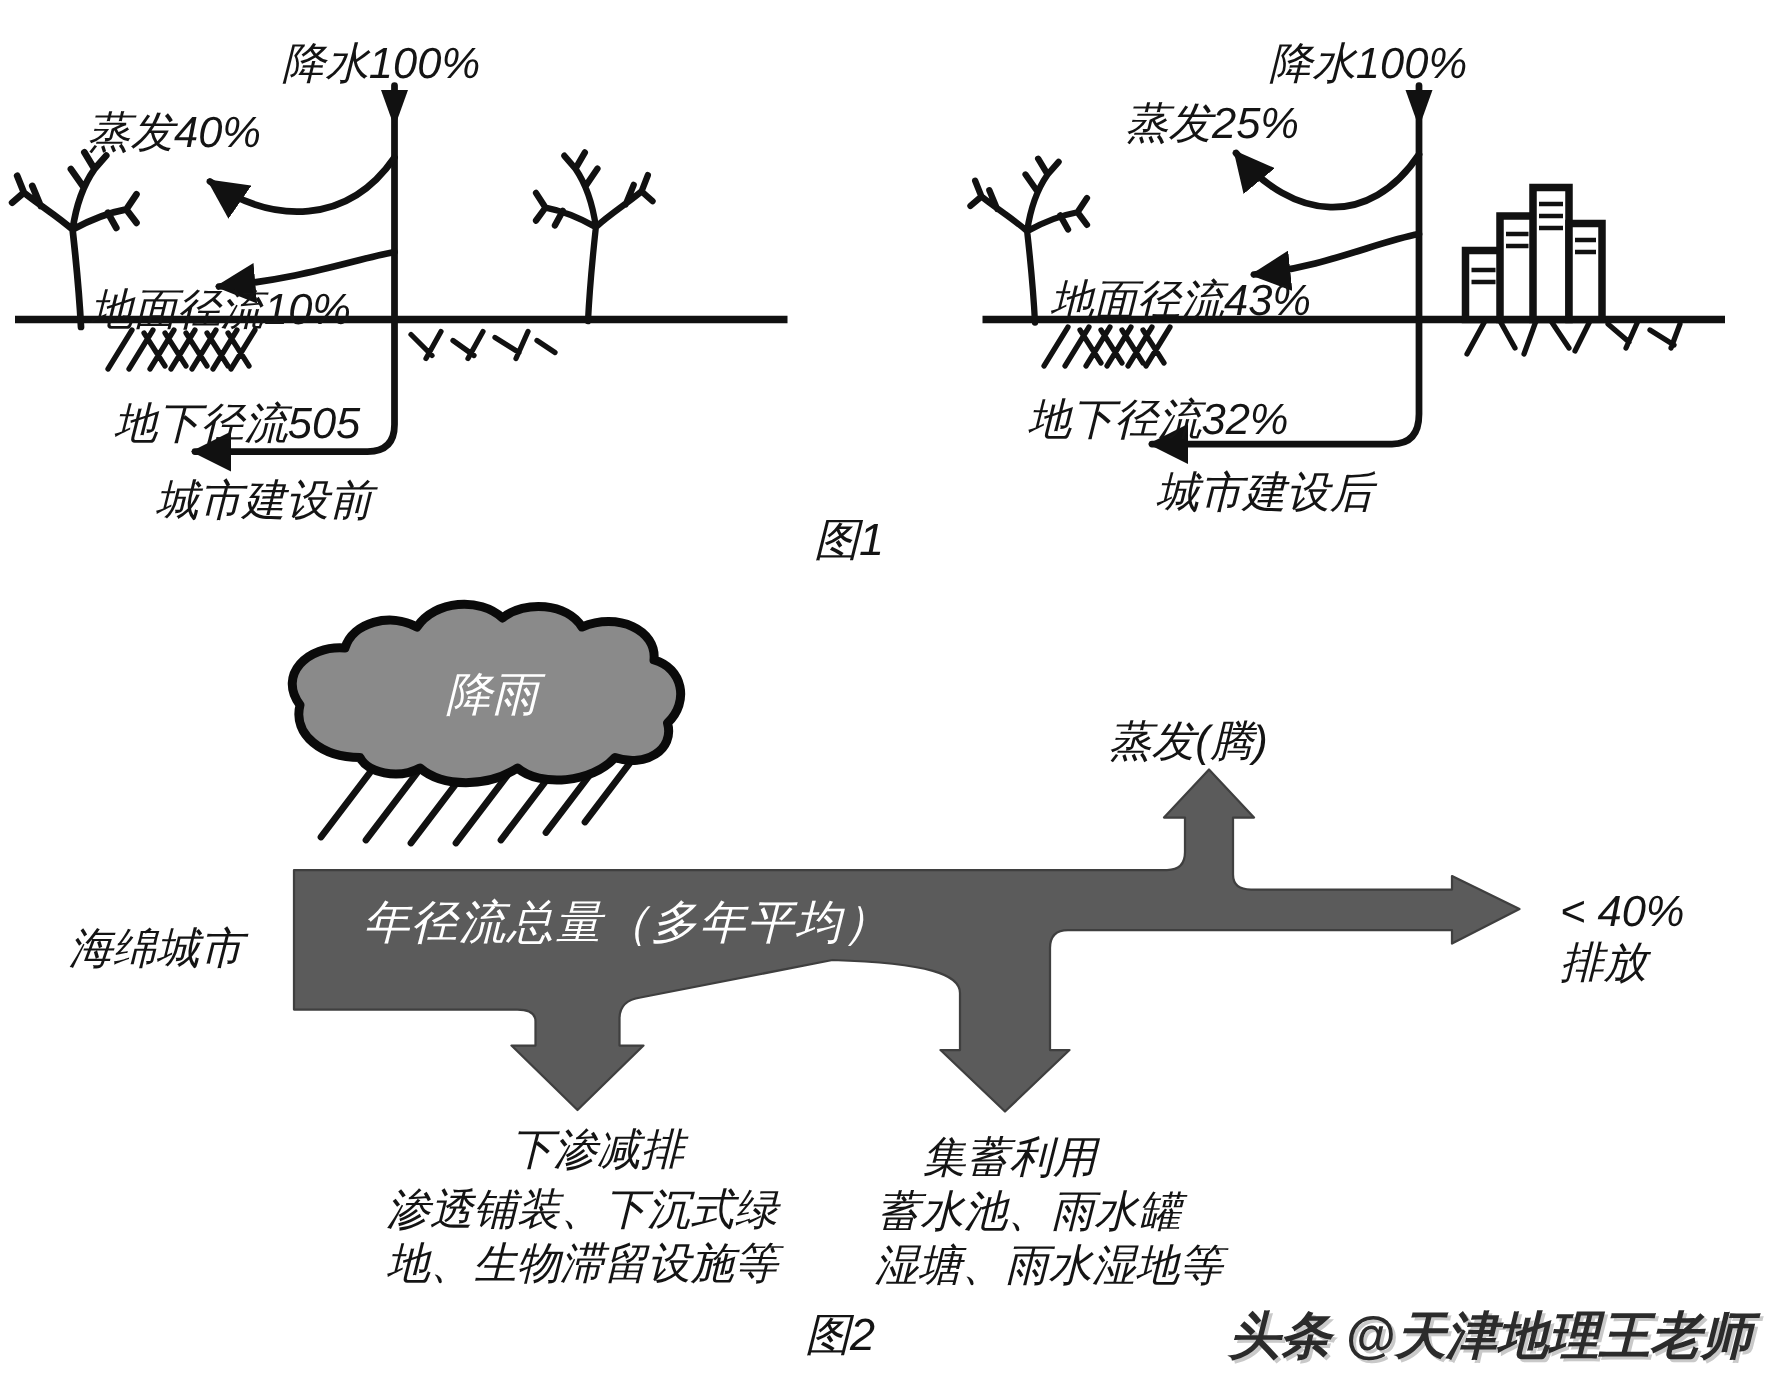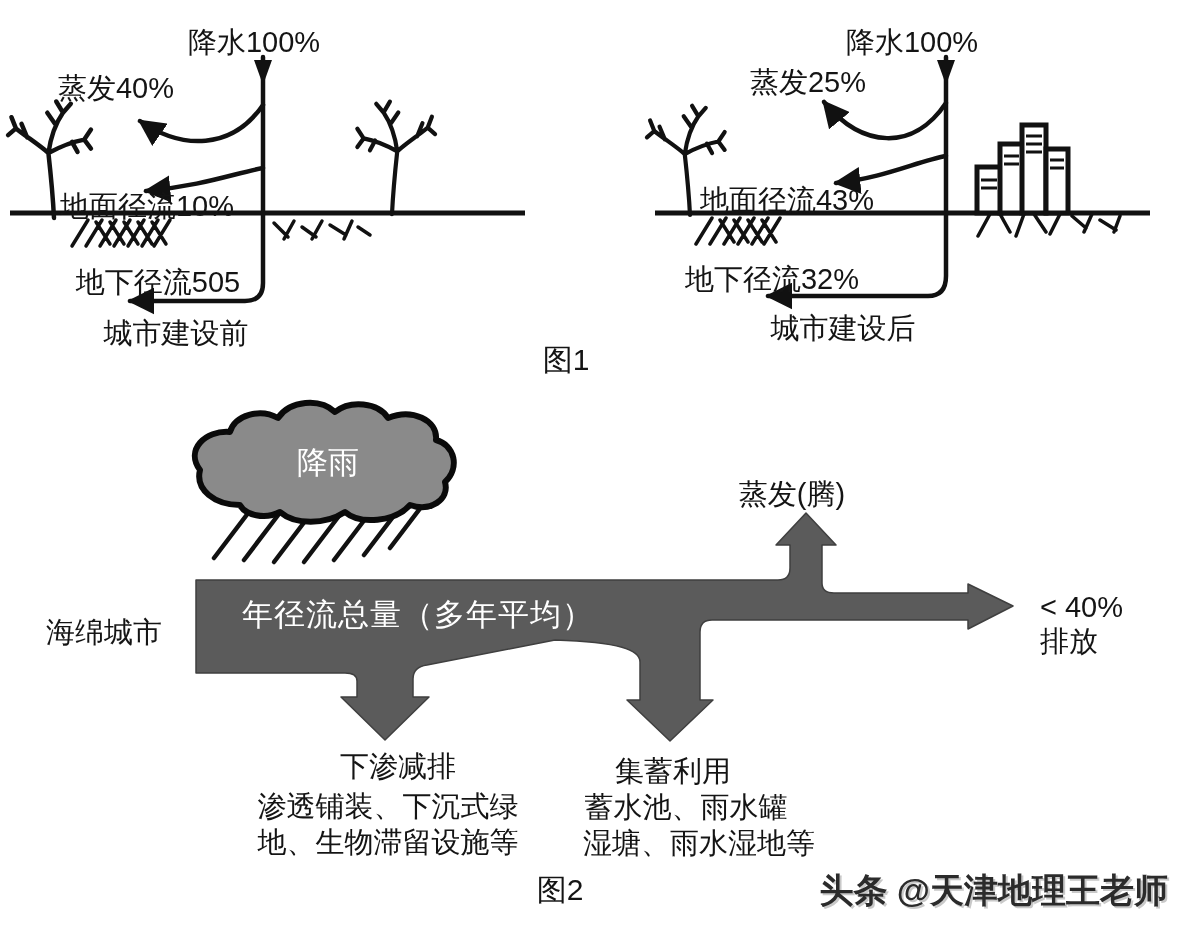--- a/index.html
+++ b/index.html
@@ -1,17 +1,17 @@
 <!DOCTYPE html>
 <html><head>
 <meta charset="utf-8">
 <style>
   html,body{margin:0;padding:0;background:#fff;}
   #stage{position:relative;width:1190px;height:926px;background:#fff;overflow:hidden;
-         font-family:"Liberation Sans",sans-serif;}
+         font-family:"Liberation Sans",sans-serif;font-style:italic;}
   svg{display:block;}
   .t{font-family:"Liberation Sans",sans-serif;fill:#141414;font-weight:500;}
   .f29{font-size:29px;}
   .bandText{fill:#ffffff;font-size:31px;font-weight:500;letter-spacing:1px;}
   .cloudText{fill:#ffffff;font-size:31px;font-weight:500;}
   .cap{font-size:30px;}
   .wm{font-size:34px;font-weight:bold;fill:#2b2b2b;}
   .wmShadow{font-size:34px;font-weight:bold;fill:#c9c9c9;}
   .ln{stroke:#111;stroke-width:4.5;fill:none;stroke-linecap:round;}
   .ground{stroke:#111;stroke-width:5;fill:none;}

